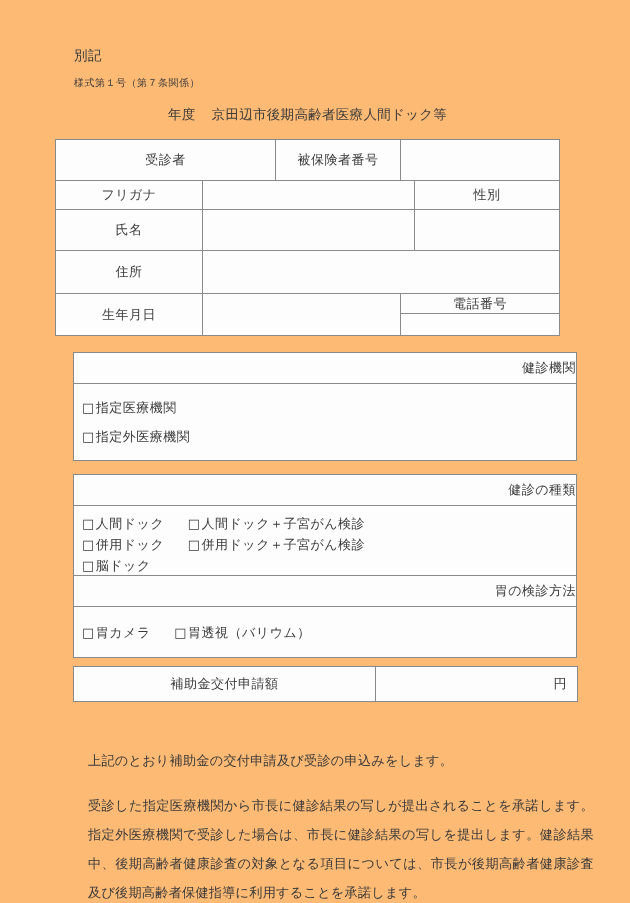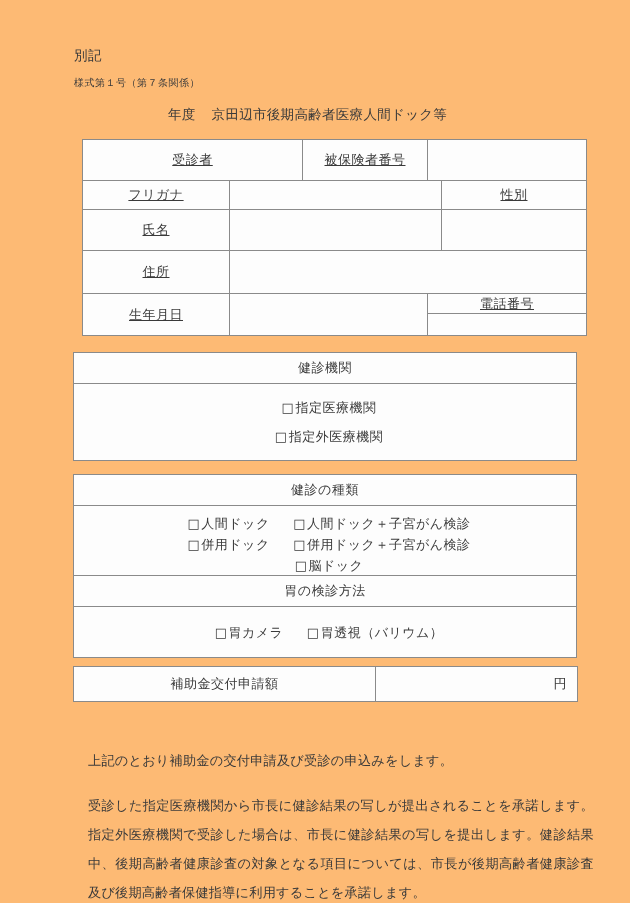--- a/index.html
+++ b/index.html
@@ -68,39 +68,38 @@
     padding: 0;
     vertical-align: middle;
     letter-spacing: 0.5px;
   }
   .ctr { text-align: center; }
   .rgt { text-align: right; padding-right: 10px !important; }
   .blank { }
 
   
   #tbl-person {
-    left: 82px; top: 139px;
+    left: 55px; top: 139px;
     width: 504px;
-    text-decoration: underline;
   }
 
   
   .sec-tbl { left: 73px; width: 504px; }
   #tbl-kenshin-kikan { top: 352px; }
   #tbl-kenshin-shurui { top: 474px; }
   #tbl-i-kenshin { top: 575px; }
   #tbl-hojokin { top: 666px; padding-left: 40px; }
 
   .sec-head {
     height: 30px;
-    text-align: center;
+    text-align: right;
   }
   .cb-body {
     padding: 7px 0 7px 8px !important;
-    text-align: center;
+    text-align: left;
     line-height: 21px;
   }
   .cb-body.tall { line-height: 29px; }
   .cb-line { white-space: nowrap; }
   .cb {
     font-family: "DejaVu Sans", sans-serif;
     font-size: 13px;
     margin-right: 1px;
   }
   .gap { display: inline-block; width: 16px; }

